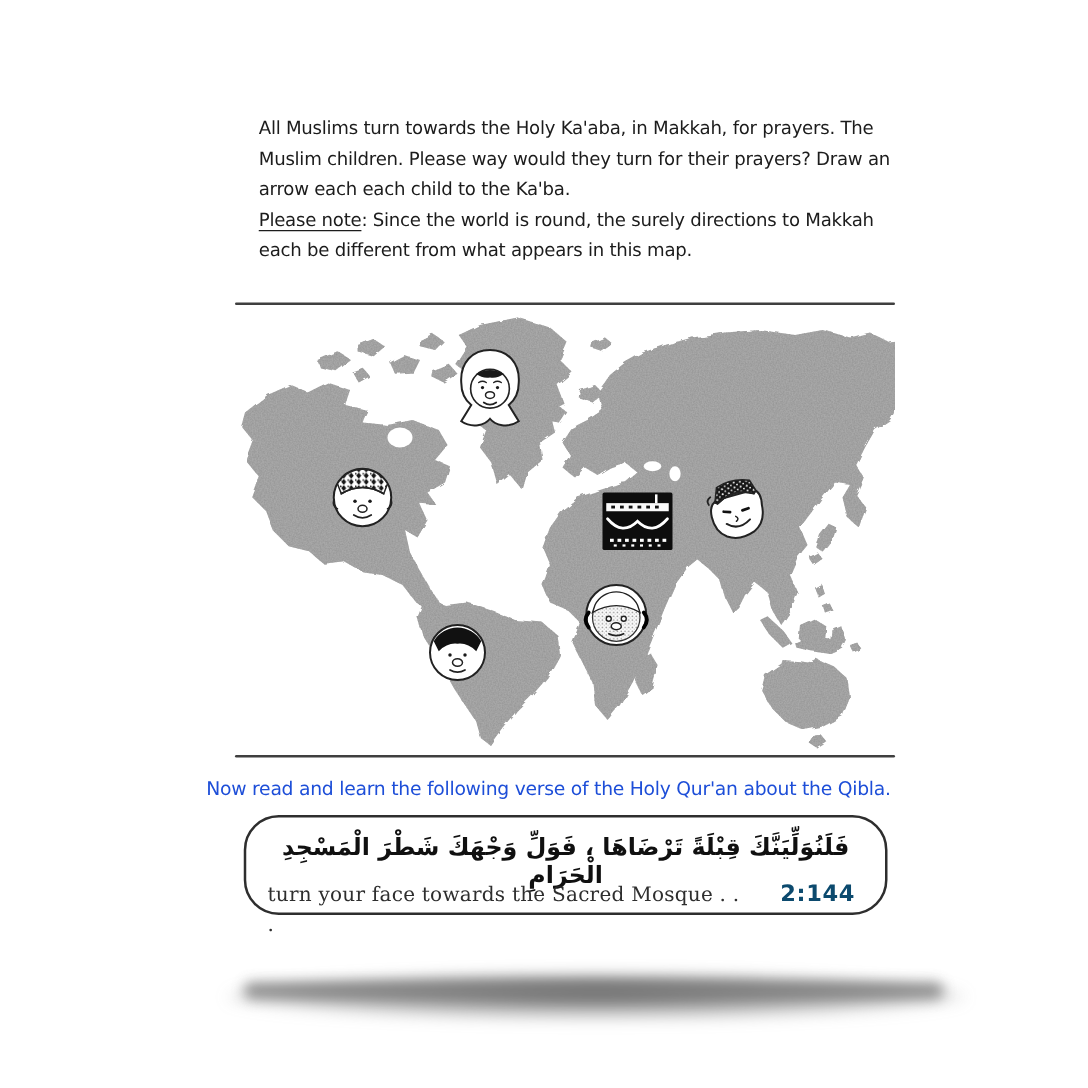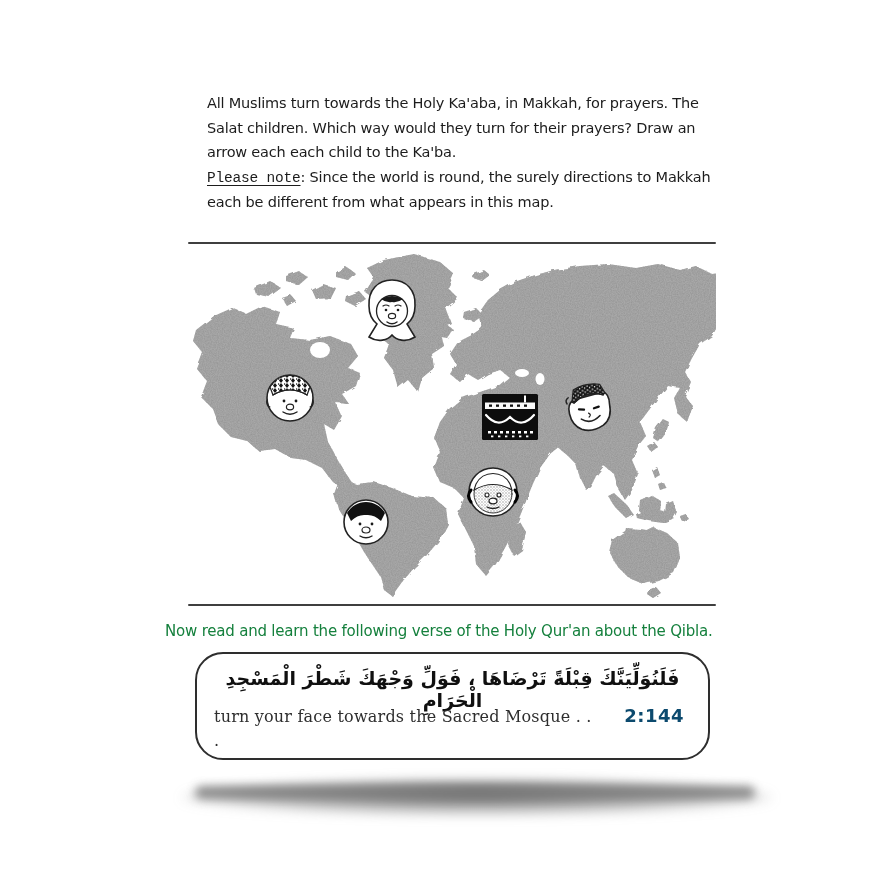--- a/index.html
+++ b/index.html
@@ -3,32 +3,32 @@
 <meta charset="utf-8">
 <style>
   html,body{margin:0;padding:0;background:#ffffff;}
   .stage{
     position:relative;width:870px;height:870px;background:#ffffff;overflow:hidden;
     font-family:"DejaVu Sans",sans-serif;color:#1f1f1f;margin-left:32px;
   }
   
   .intro{position:absolute;left:175px;top:91px;width:560px;}
   .tline{font-size:14.5px;line-height:24.5px;letter-spacing:-0.2px;white-space:nowrap;color:#1c1c1c;}
-  .u{text-decoration:underline;text-underline-offset:3px;font-family:Liberation Mono, monospace;}
+  .u{text-decoration:underline;text-underline-offset:3px;}
   
   .rule{position:absolute;left:156px;width:528px;height:2px;background:#3f3f3f;border-radius:1px;}
   .rule-top{top:242px;}
   .rule-bottom{top:604px;}
   
   .mapwrap{position:absolute;left:156px;top:246px;width:528px;height:356px;}
   
-  .instruction{position:absolute;left:133px;top:622px;font-size:15px;letter-spacing:-0.2px;white-space:nowrap;color:#15803d;}
+  .instruction{position:absolute;left:133px;top:622px;font-size:15px;letter-spacing:-0.2px;white-space:nowrap;color:#1d4ed8;}
   
   .verse-box{
-    position:absolute;left:163px;top:652px;width:515px;height:108px;
+    position:absolute;left:163px;top:652px;width:515px;height:80px;
     border:2px solid #2e2e2e;border-radius:28px;box-sizing:border-box;background:#fff;
   }
   .arabic{
     margin-top:13px;text-align:center;direction:rtl;
     font-size:19px;font-weight:bold;color:#101010;letter-spacing:0;
     font-family:"DejaVu Sans",sans-serif;
   }
   .eng{
     position:absolute;left:17px;right:24px;top:50px;
     font-family:"DejaVu Serif",serif;font-size:16px;line-height:24px;color:#2e2e2e;letter-spacing:0.2px;
@@ -46,21 +46,21 @@
     background:#787878;border-radius:7px;filter:blur(5px);opacity:0.8;
   }
 </style>
 </head>
 <body>
 
 <div class="stage">
 
   <div class="intro">
     <div class="tline">All Muslims turn towards the Holy Ka'aba, in Makkah, for prayers. The</div>
-    <div class="tline">Salat children. Which way would they turn for their prayers? Draw an</div>
+    <div class="tline">Muslim children. Please way would they turn for their prayers? Draw an</div>
     <div class="tline">arrow each each child to the Ka'ba.</div>
     <div class="tline"><span class="u">Please note</span><span>: Since the world is round, the surely directions to Makkah</span></div>
     <div class="tline">each be different from what appears in this map.</div>
   </div>
 
   <div class="rule rule-top"></div>
 
   <div class="mapwrap">
     <svg width="528" height="356" viewBox="0 0 528 356">
       <defs>

